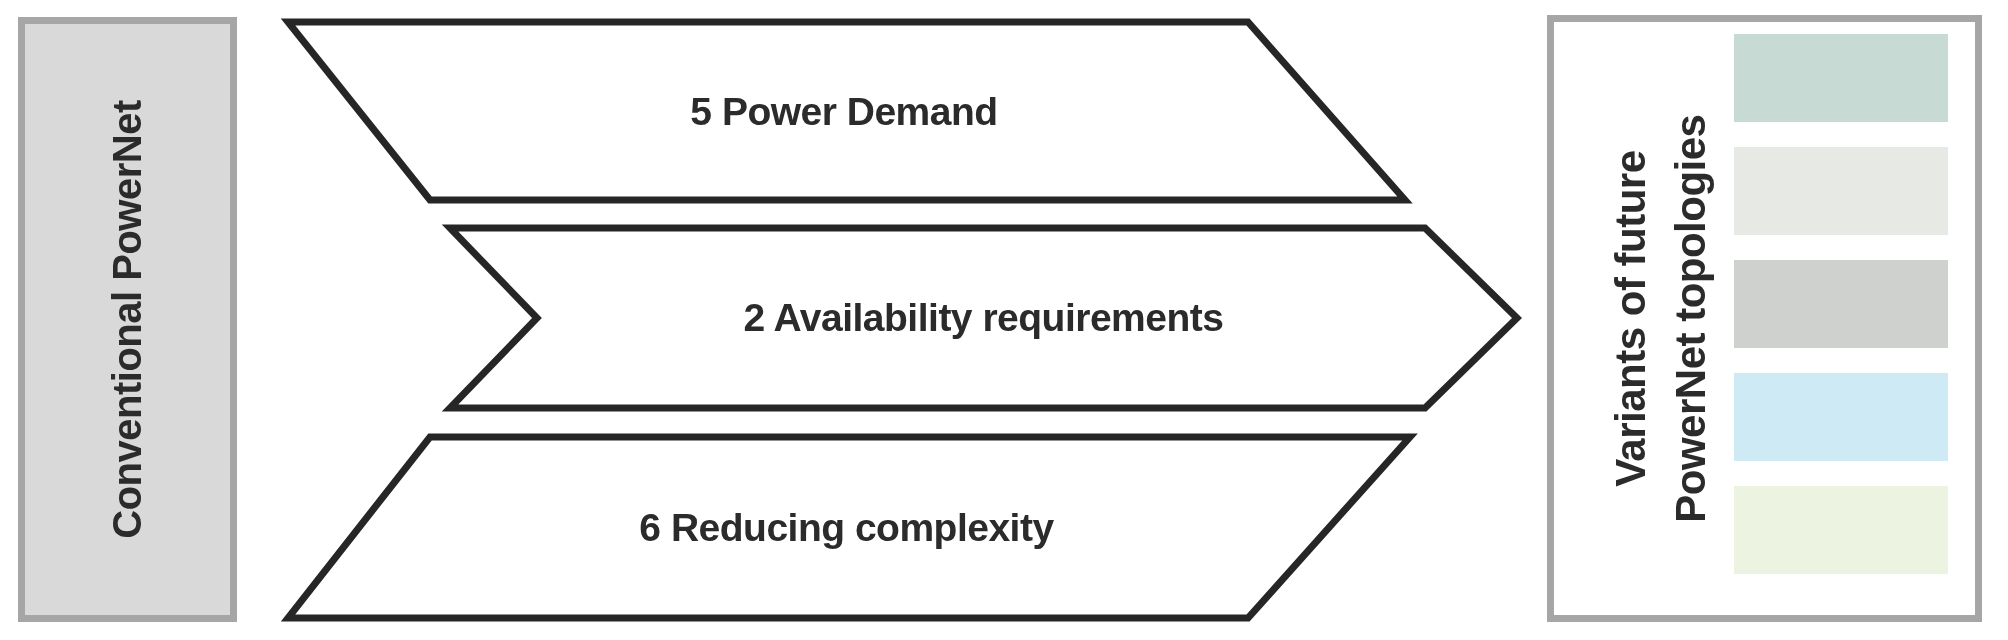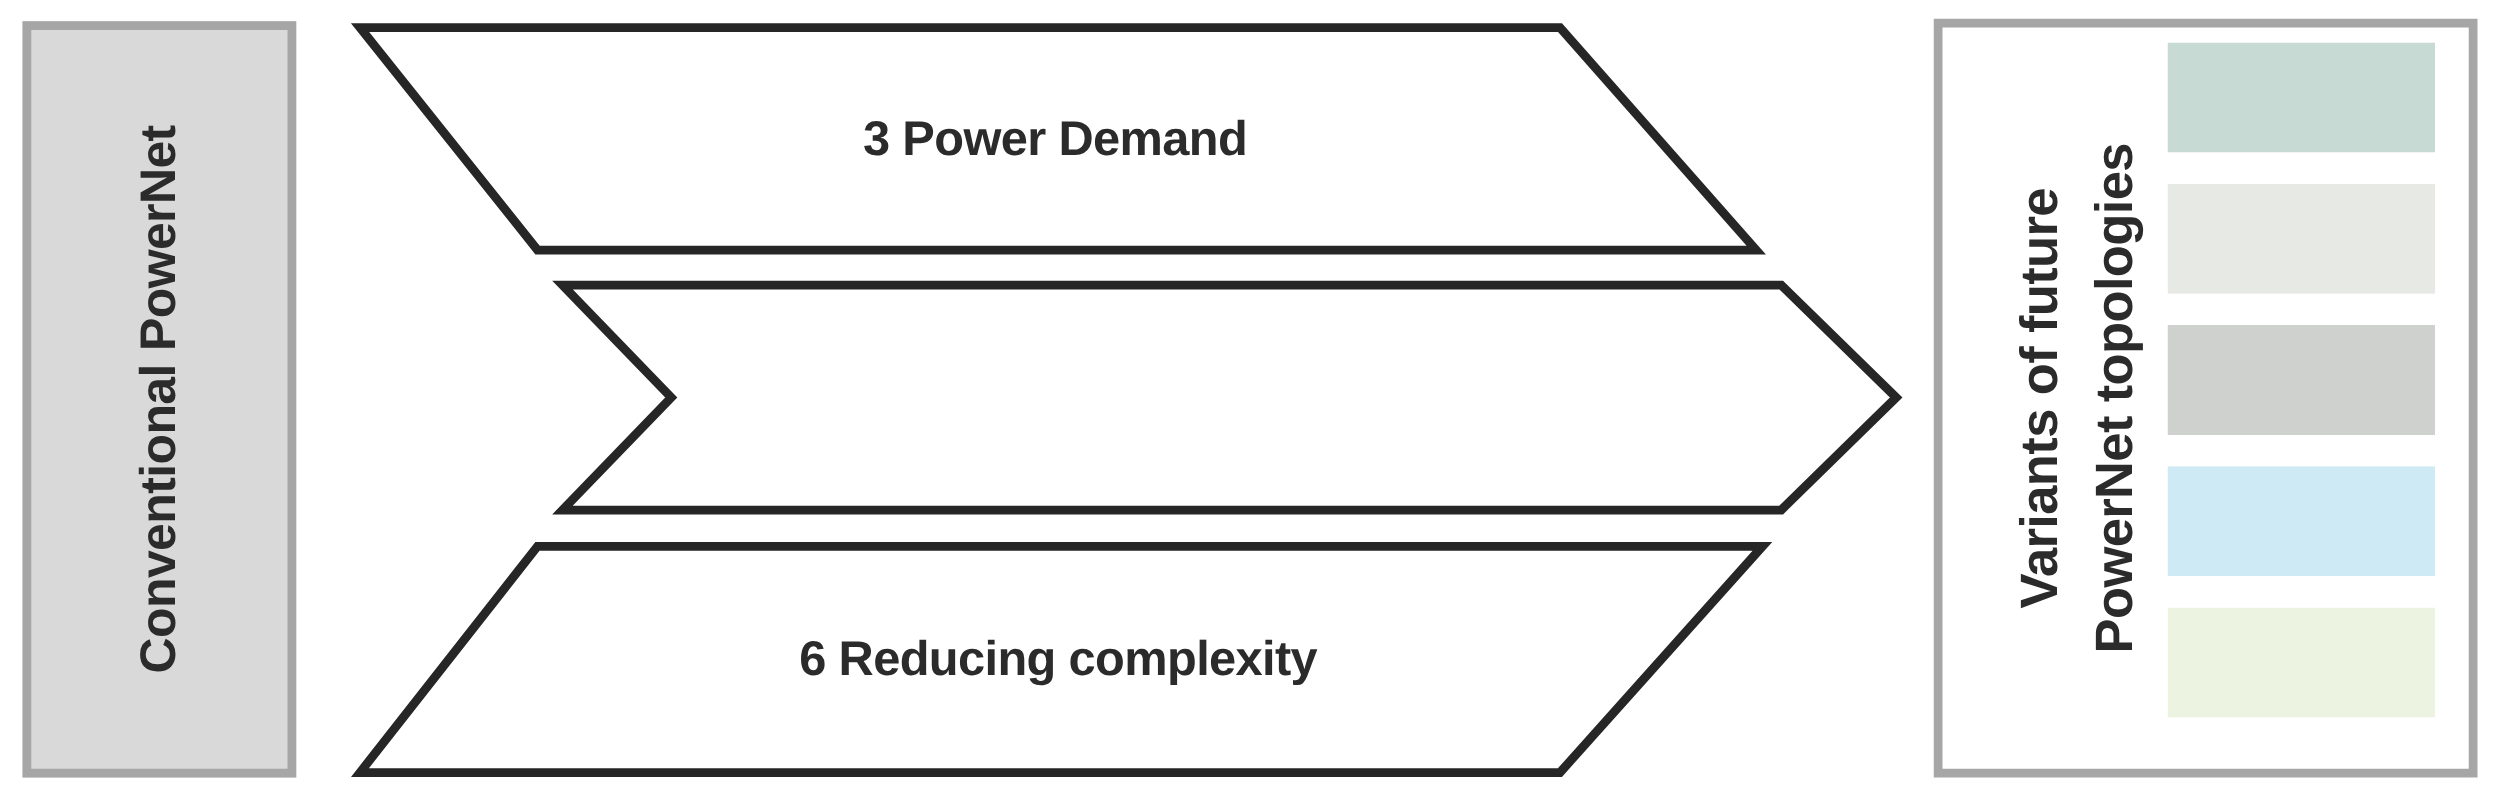--- a/index.html
+++ b/index.html
@@ -50,21 +50,22 @@
   <svg class="shapes" width="2008" height="640" viewBox="0 0 2008 640">
     <polygon points="288,22 1248,22 1405,200 430,200" fill="#ffffff" stroke-width="7" stroke-linejoin="miter" stroke="#262626"></polygon>
     <polygon points="450,228 1425,228 1517,318 1425,408 450,408 537,318" fill="#ffffff" stroke-width="7" stroke-linejoin="miter" stroke="#262626"></polygon>
     <polygon points="430,437 1410,437 1248,618 288,618" fill="#ffffff" stroke-width="7" stroke-linejoin="miter" stroke="#262626"></polygon>
   </svg>
 
   <div class="box left-box">
     <span class="vlabel">Conventional PowerNet</span>
   </div>
 
-  <div class="arrow-label al-1">3 Power Demand</div>
+  <div class="arrow-label al-1">5 Power Demand</div>
+  <div class="arrow-label al-2">2 Availability requirements</div>
   <div class="arrow-label al-3">6 Reducing complexity</div>
 
   <div class="box right-box">
     <div class="right-text-area">
       <div class="right-vlabel">
         <div>Variants of future</div>
         <div>PowerNet topologies</div>
       </div>
     </div>
     <div class="swatch-col">

